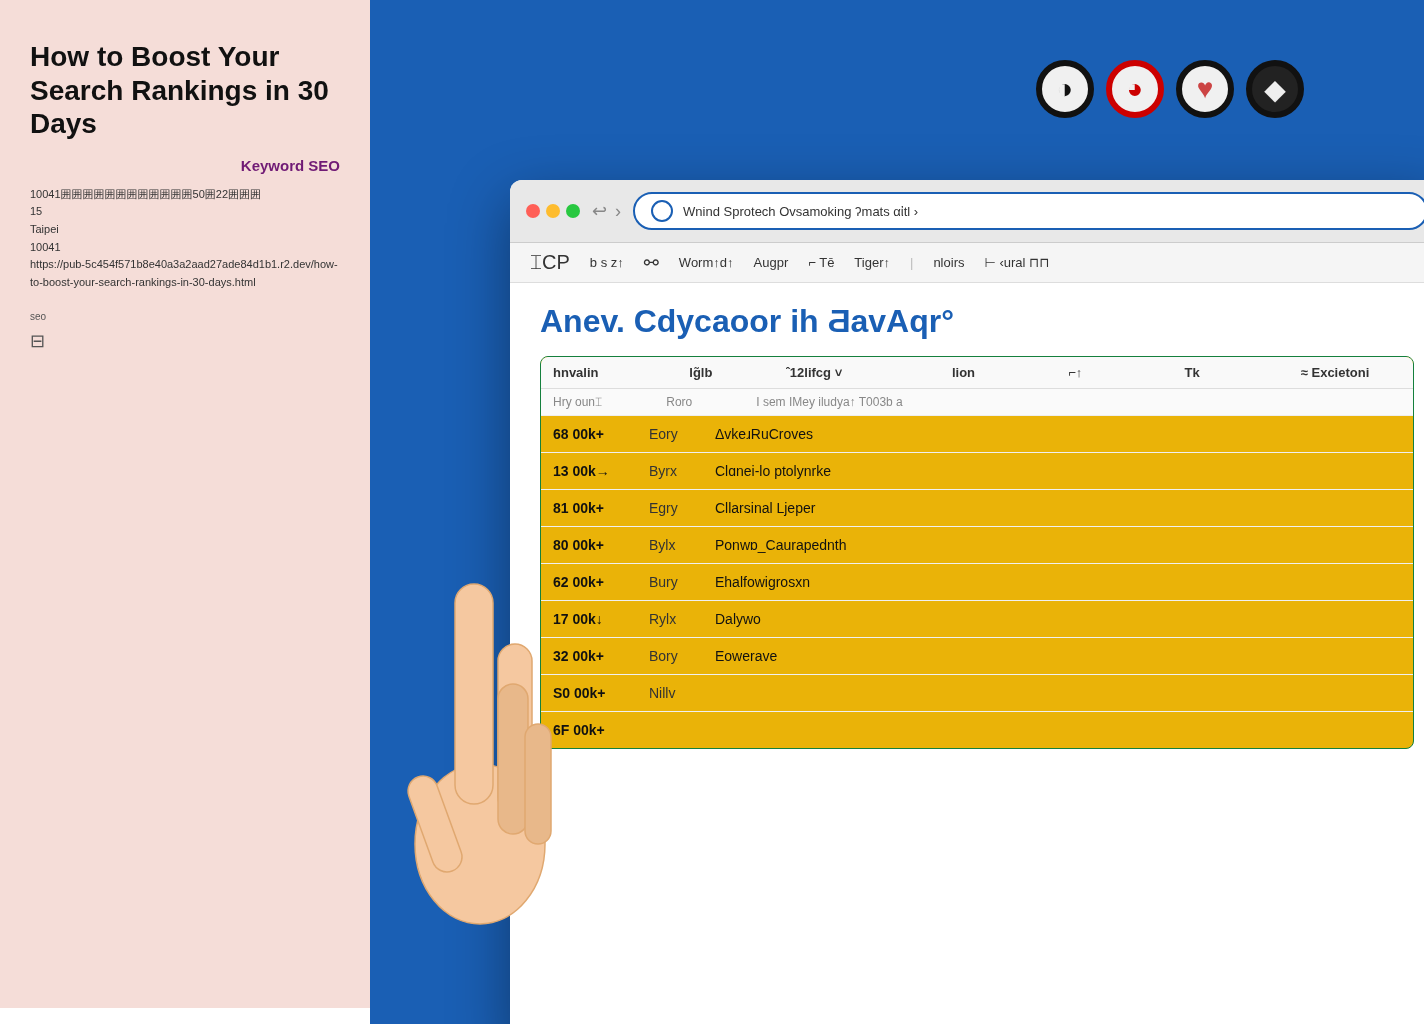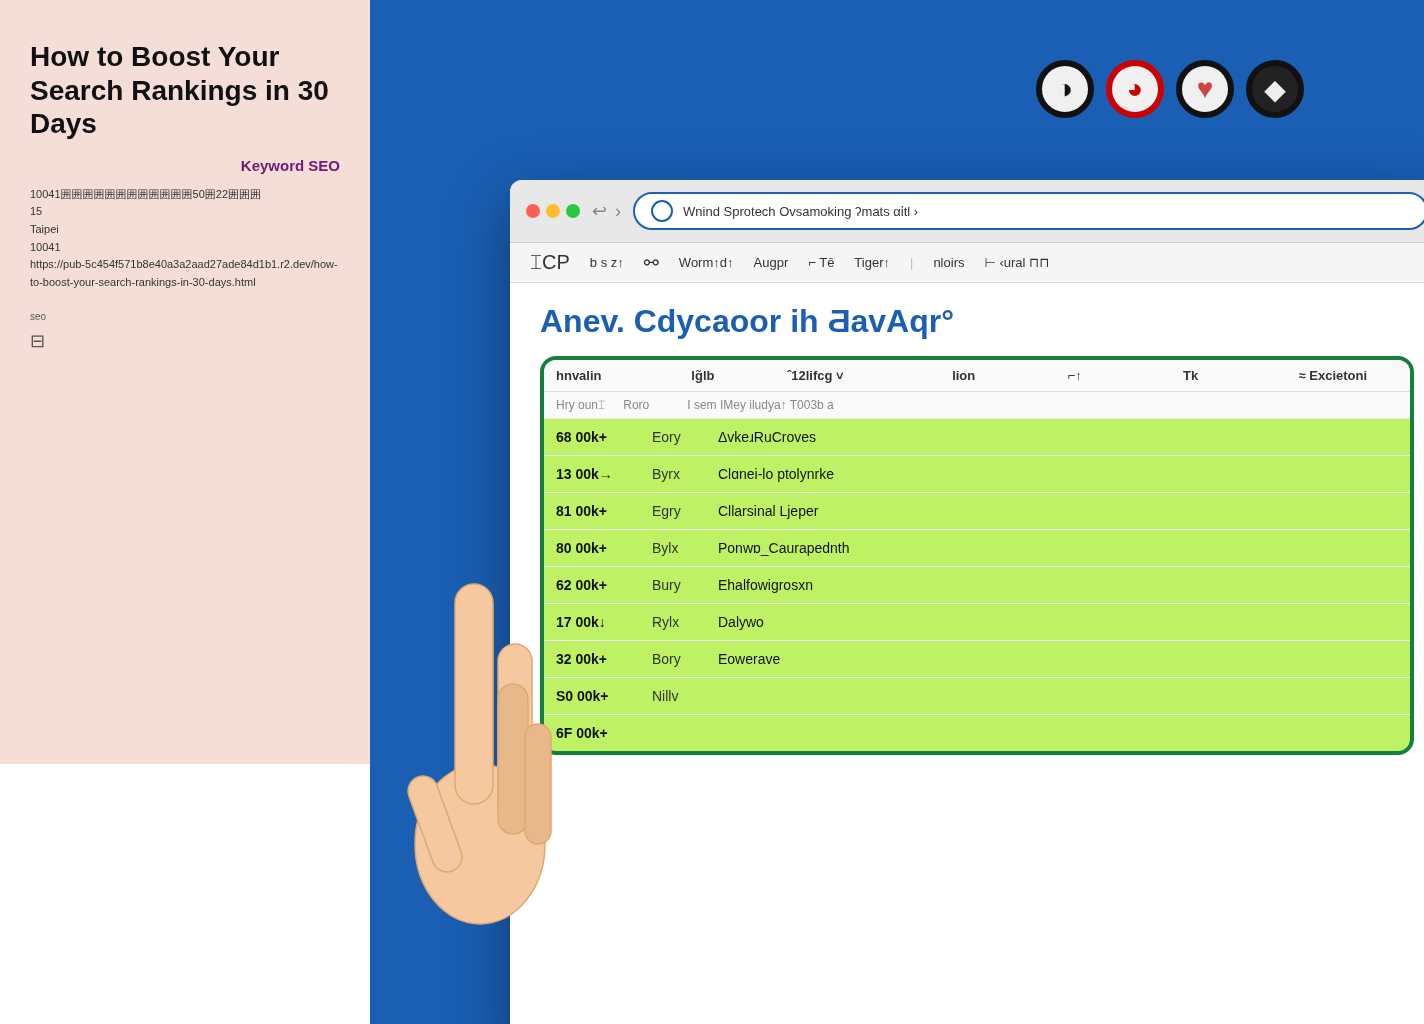--- a/index.html
+++ b/index.html
@@ -8,21 +8,21 @@
       height: 1024px;
       overflow: hidden;
       font-family: -apple-system, BlinkMacSystemFont, 'Segoe UI', sans-serif;
       display: flex;
     }
 
     
     .sidebar {
       width: 370px;
       min-width: 370px;
-      height: 764px;
+      height: 1008px;
       background: #f5ddd8;
       padding: 40px 30px;
       display: flex;
       flex-direction: column;
       gap: 8px;
     }
 
     .sidebar-title {
       font-size: 28px;
       font-weight: 700;
@@ -169,23 +169,23 @@
 
     .page-header {
       font-size: 32px;
       font-weight: 700;
       color: #1a5fb4;
       margin-bottom: 16px;
     }
 
     
     .data-table-wrap {
-      background: #bef264;
-      border: 4px solid #15803d;
-      border-radius: 16px;
+      background: #eab308;
+      border: 1px solid #15803d;
+      border-radius: 8px;
       overflow: hidden;
     }
 
     .table-header-row {
       display: flex;
       align-items: center;
       background: #f9f9f9;
       border-bottom: 1px solid #ddd;
       padding: 8px 12px;
       gap: 16px;
@@ -202,21 +202,21 @@
     .th-cell:first-child { flex: 1.2; }
     .th-cell:nth-child(2) { flex: 0.8; }
     .th-cell:nth-child(3) { flex: 1.5; }
 
     .table-subheader {
       display: flex;
       align-items: center;
       background: #fafafa;
       border-bottom: 1px solid #eee;
       padding: 6px 12px;
-      gap: 6px;
+      gap: 32px;
       font-size: 12px;
       color: #888;
     }
 
     .table-row {
       display: flex;
       align-items: center;
       padding: 10px 12px;
       gap: 16px;
       border-bottom: 1px solid #f0f0f0;
@@ -346,21 +346,21 @@
           <span class="th-cell">hnvalin</span>
           <span class="th-cell">lg̃lb</span>
           <span class="th-cell">ˆ12lifcg ˅</span>
           <span class="th-cell">lion</span>
           <span class="th-cell">⌐↑</span>
           <span class="th-cell">Tk</span>
           <span class="th-cell">≈ Excietoni</span>
         </div>
         <div class="table-subheader">
           <span>Hry oun⌶</span>
-          <span style="margin-left:12px;">Roro</span>
+          <span style="margin-left:32px;">Roro</span>
           <span style="margin-left:32px;">I sem IMey iludya↑ T003b a</span>
         </div>
 
         <div class="table-row">
           <span class="col-volume">68 00k+</span>
           <span class="col-kd">Eory</span>
           <span class="col-keyword">ΔvkеɹRuCroves</span>
         </div>
         <div class="table-row">
           <span class="col-volume">13 00k→</span>

